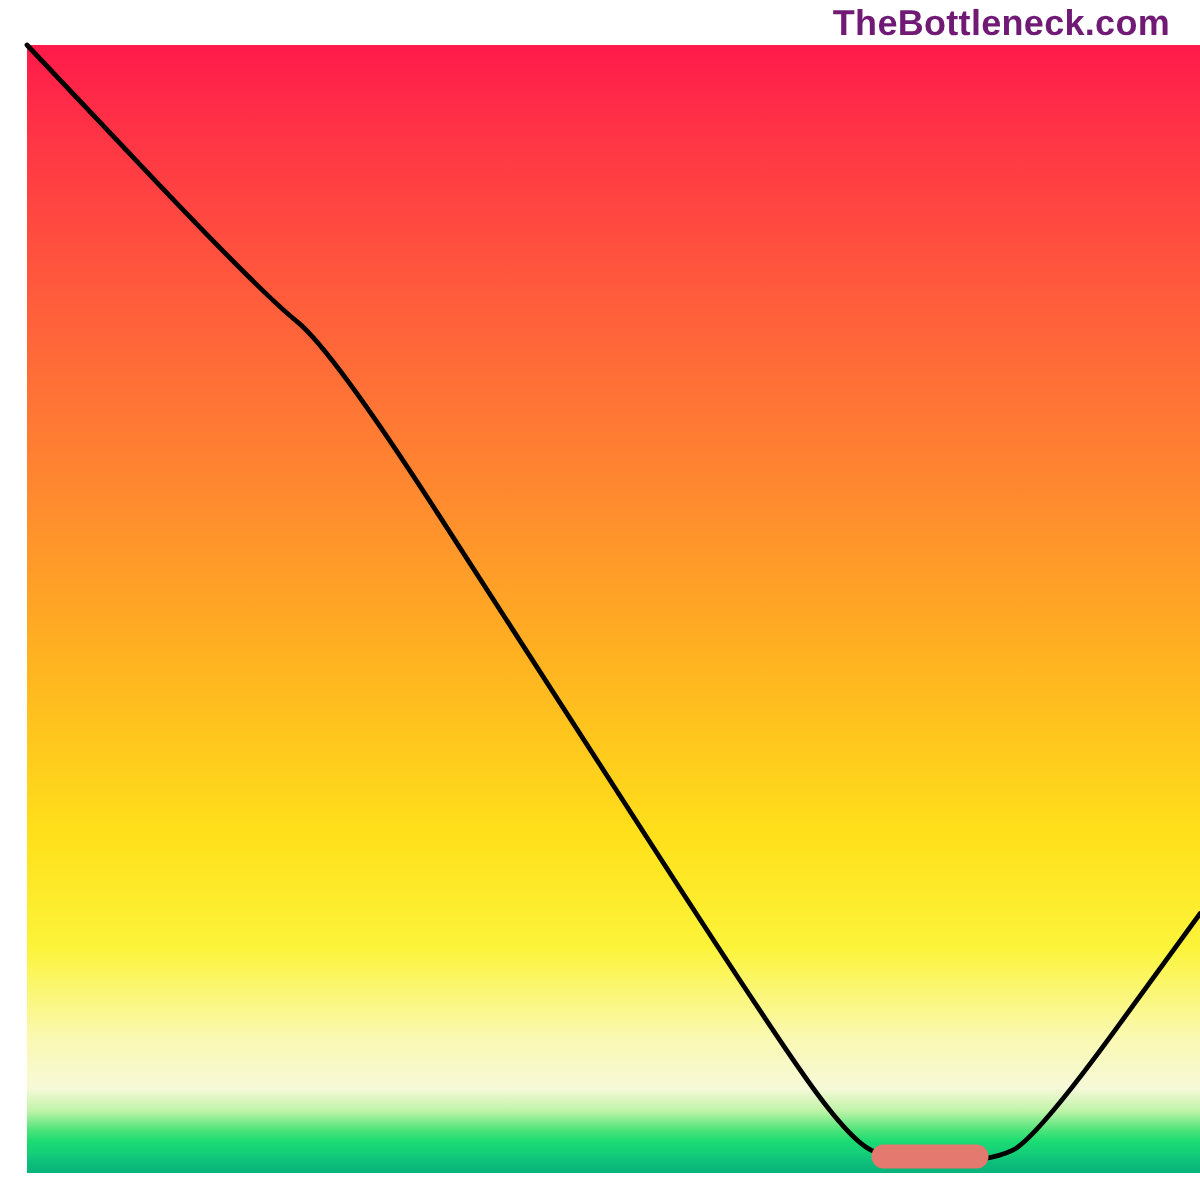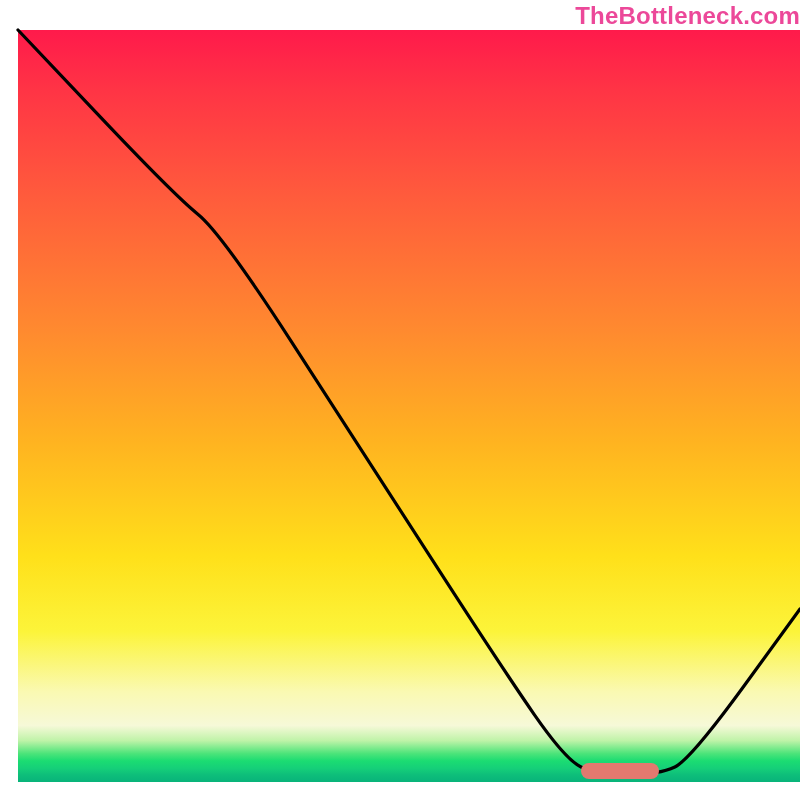--- a/index.html
+++ b/index.html
@@ -11,24 +11,24 @@
     font-family: Arial, Helvetica, sans-serif;
   }
   .container {
     position: relative;
     width: 800px;
     height: 800px;
   }
   .watermark {
     position: absolute;
     top: 2px;
-    right: 0;
+    right: 20px;
     font-size: 24px;
     font-weight: 700;
-    color: #ec4899;
+    color: #701a75;
     letter-spacing: 0.2px;
   }
   
   .plot {
     position: absolute;
     left: 18px;
     right: 0;
     top: 30px;
     bottom: 18px;
     

